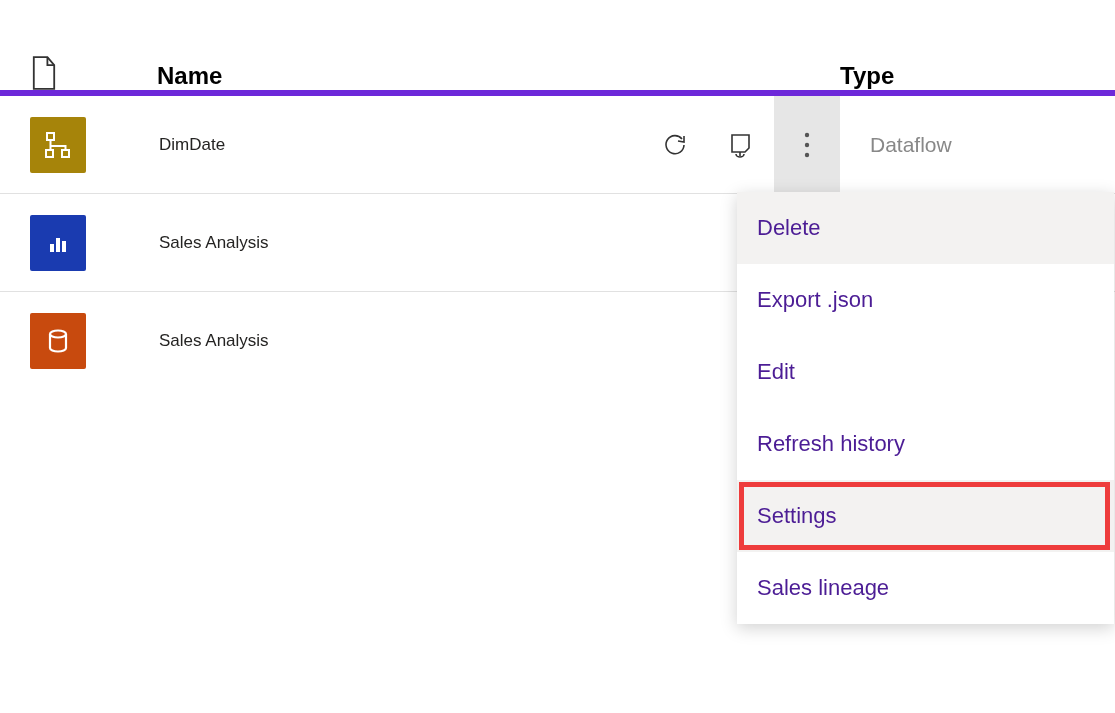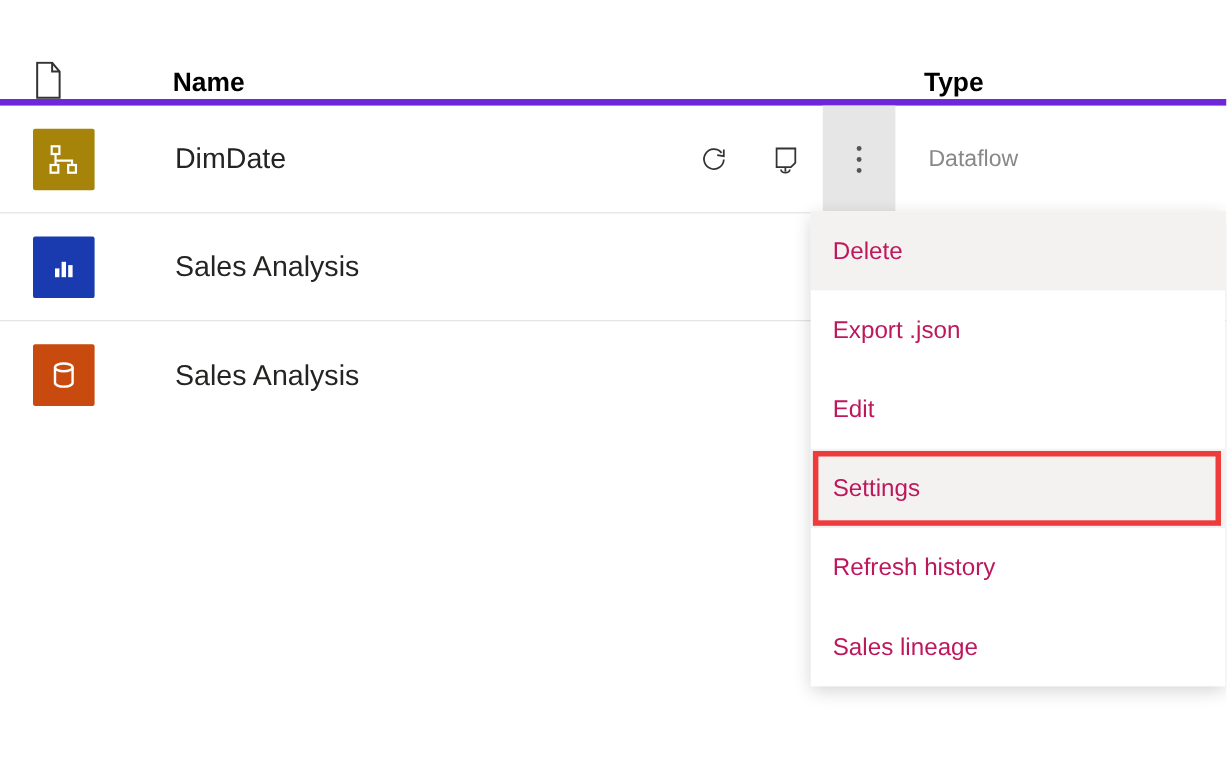--- a/index.html
+++ b/index.html
@@ -55,62 +55,62 @@
       display: flex;
       align-items: center;
       justify-content: center;
       border-radius: 2px;
     }
     .icon-dataflow { background: #a6840a; }
     .icon-report { background: #1a3bb0; }
     .icon-dataset { background: #c84a0e; }
     .row-name {
       flex: 1;
-      font-size: 26px;
+      font-size: 17px;
       color: #252423;
       padding-left: 73px;
     }
     .row-actions {
       display: flex;
       align-items: center;
       gap: 0;
     }
     .action-btn {
       width: 66px;
       height: 98px;
       display: flex;
       align-items: center;
       justify-content: center;
       cursor: pointer;
     }
     .action-btn.more {
       background: #e6e6e6;
     }
     .row-type {
-      width: 301px;
+      width: 275px;
       font-size: 21px;
       color: #888888;
       padding-left: 30px;
     }
     .context-menu {
       position: absolute;
       top: 192px;
       left: 737px;
       width: 377px;
       background: #fff;
       box-shadow: 0 4px 16px rgba(0,0,0,0.18);
       z-index: 100;
     }
     .menu-item {
       height: 72px;
       display: flex;
       align-items: center;
       padding-left: 20px;
       font-size: 22px;
-      color: #be185d;
+      color: #4c1d95;
       cursor: pointer;
       position: relative;
     }
     .menu-item.hover {
       background: #f3f2f1;
     }
     .menu-item.highlighted {
       background: #f3f2f1;
     }
     .menu-item.highlighted::after {
@@ -201,22 +201,22 @@
 <div class="context-menu">
   <div class="menu-item hover">
       <span>Delete</span>
     </div>
   <div class="menu-item">
       <span>Export .json</span>
     </div>
   <div class="menu-item">
       <span>Edit</span>
     </div>
+  <div class="menu-item">
+      <span>Refresh history</span>
+    </div>
   <div class="menu-item highlighted">
       <span>Settings</span>
     </div>
   <div class="menu-item">
-      <span>Refresh history</span>
-    </div>
-  <div class="menu-item">
       <span>Sales lineage</span>
     </div>
 </div>
 
 </body></html>

